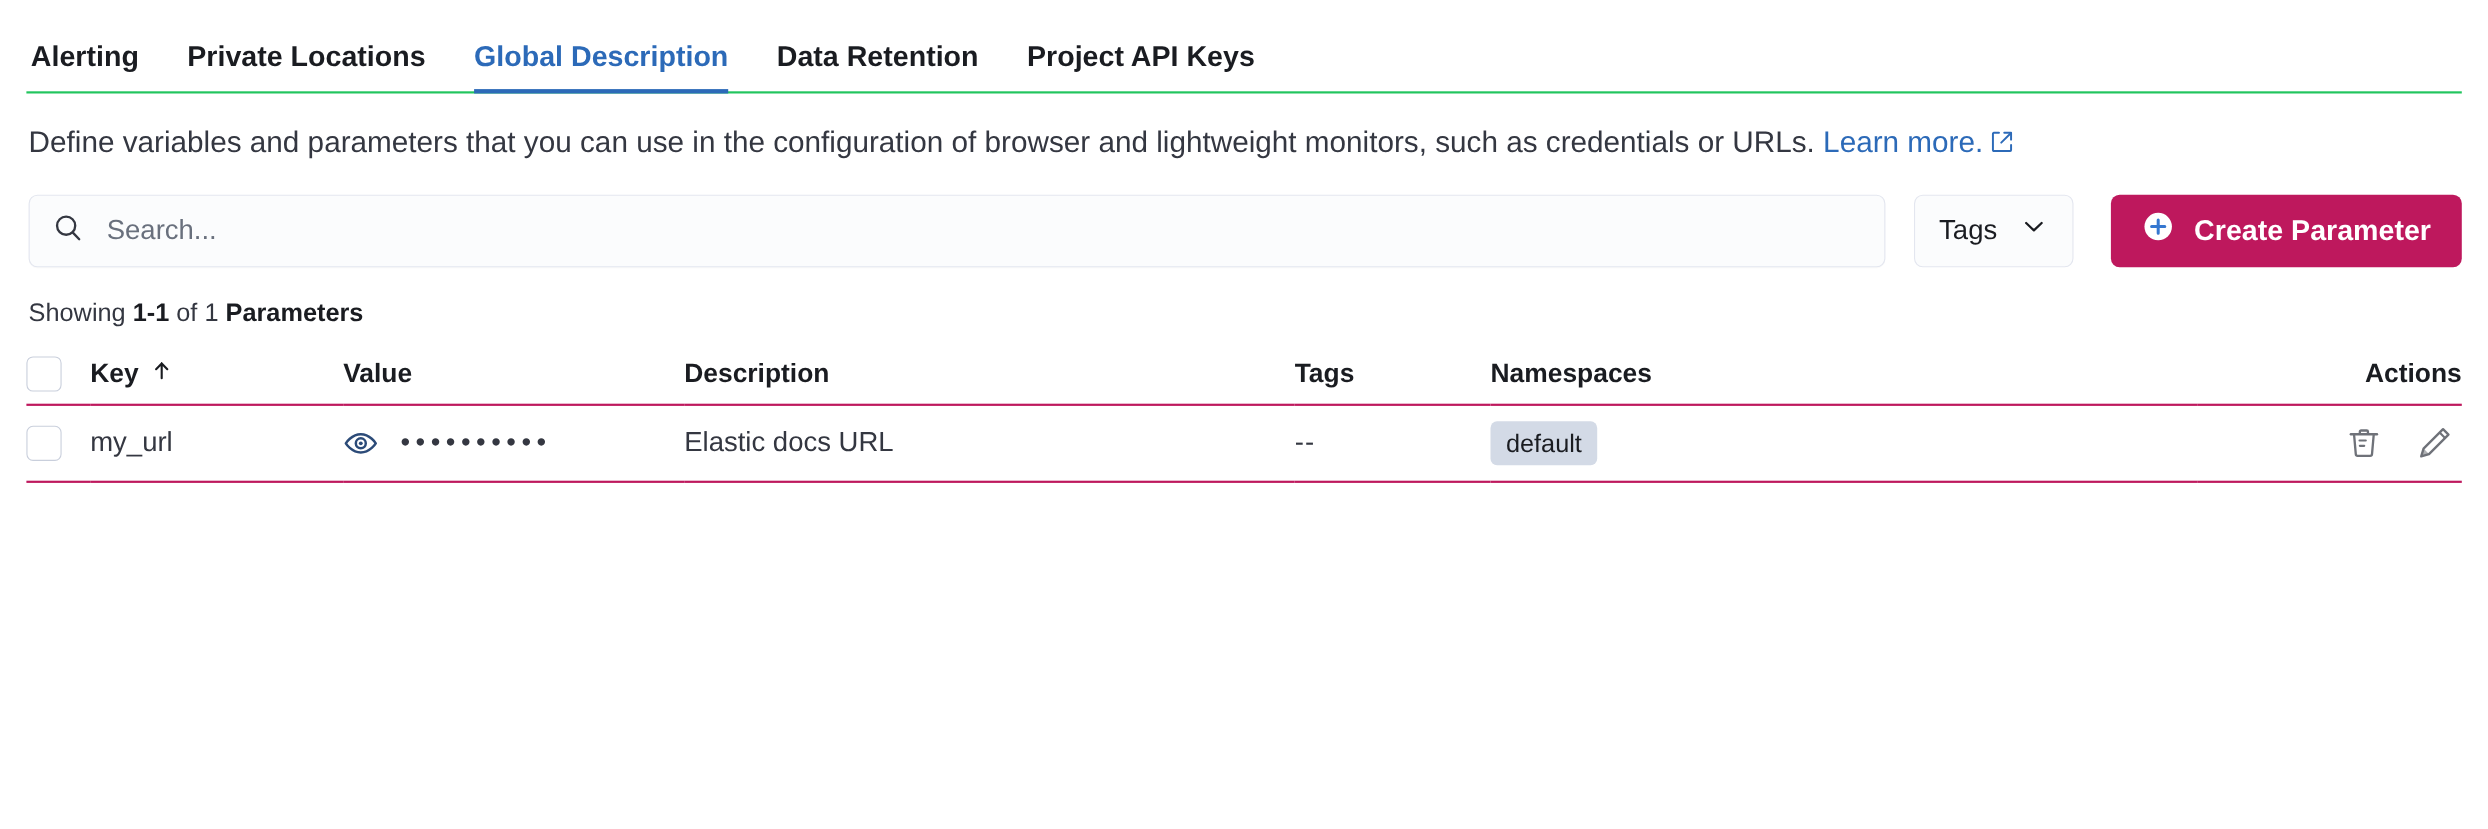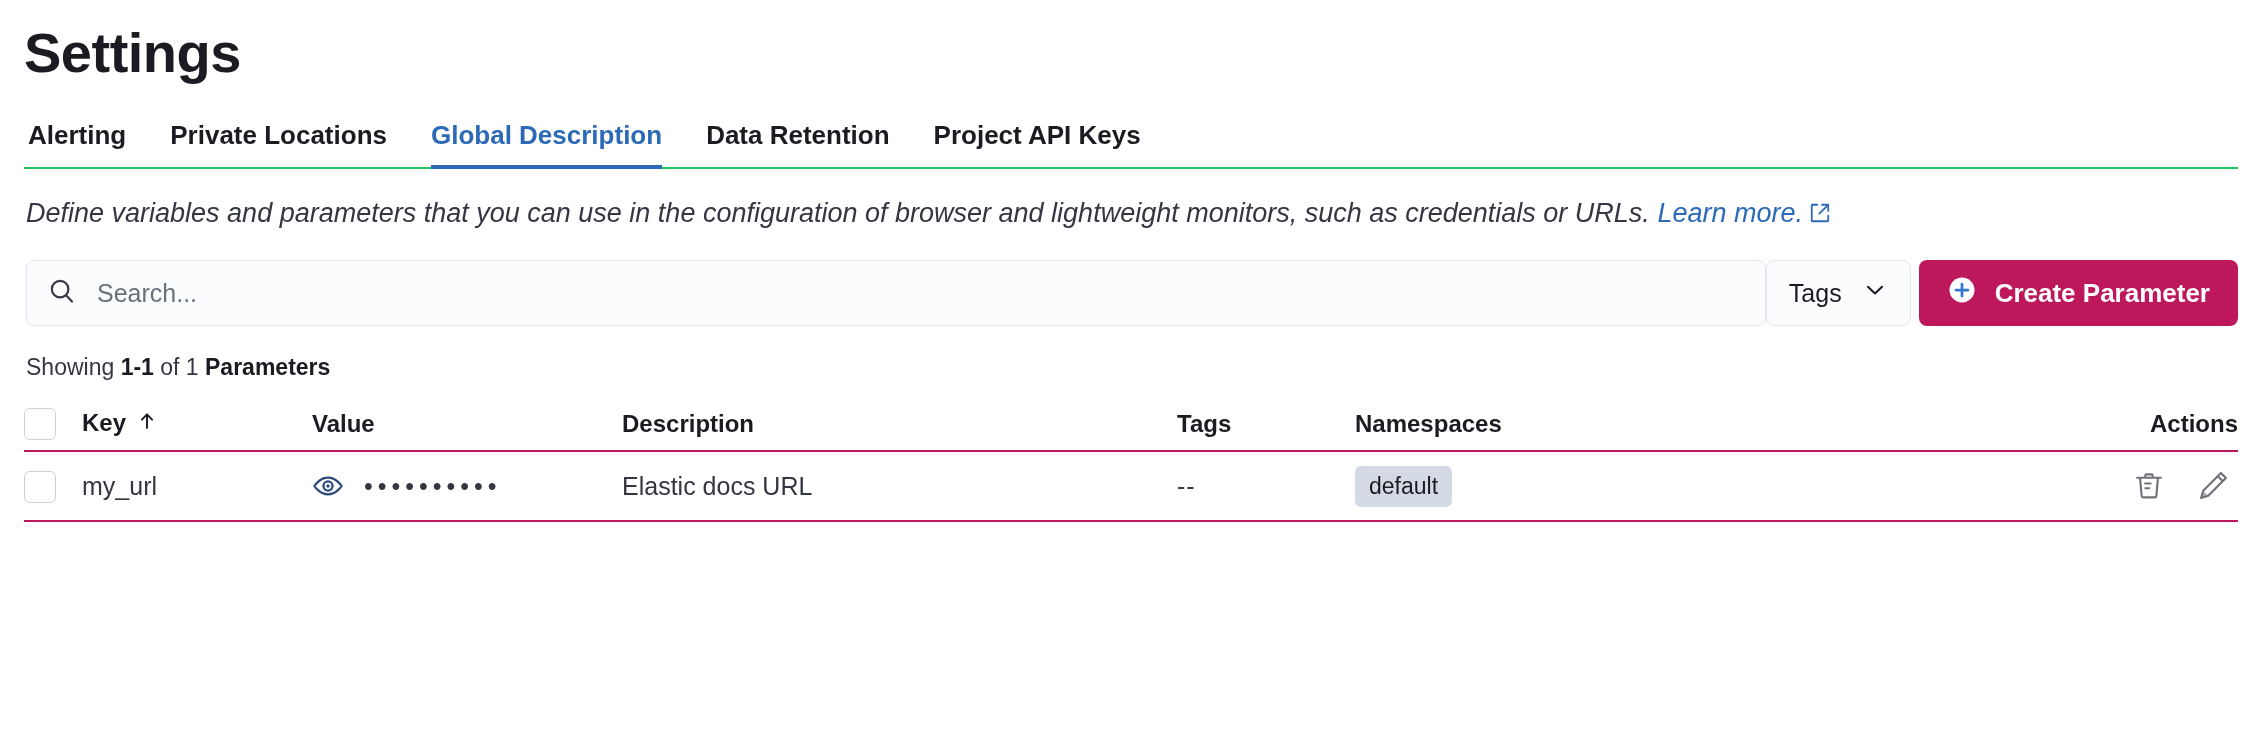--- a/index.html
+++ b/index.html
@@ -61,38 +61,38 @@
   }
   .tab:first-child.active::after { left: 4px; }
 
   
   .desc {
     font-size: 27px;
     line-height: 1.28;
     color: #343741;
     max-width: 2220px;
     padding-left: 2px;
-    font-style: italic;
   }
   .desc .link {
     color: #2C6AB8;
     text-decoration: none;
     cursor: pointer;
   }
   .ext-icon {
     display: inline-block;
     vertical-align: -2px;
     margin-left: 6px;
   }
 
   
   .controls {
     margin-top: 28px;
     display: flex;
     align-items: center;
+    gap: 26px;
     padding-left: 2px;
   }
   .search-box {
     flex: 1 1 auto;
     height: 66px;
     background: #FBFCFD;
     border: 1px solid #E3E6EF;
     border-radius: 8px;
     display: flex;
     align-items: center;
@@ -234,21 +234,20 @@
     padding-right: 8px;
   }
   .icon-btn { cursor: pointer; display: inline-flex; }
   .dash { color: #343741; font-size: 25px; letter-spacing: 1px; }
 </style>
 </head>
 <body>
 
 <div class="page">
 
-  <h1 class="page-title">Settings</h1>
 
   <div class="tabs-wrap">
     <div class="tabs">
       <div class="tab">Alerting</div>
       <div class="tab">Private Locations</div>
       <div class="tab active">Global Description</div>
       <div class="tab">Data Retention</div>
       <div class="tab">Project API Keys</div>
     </div>
   </div>

